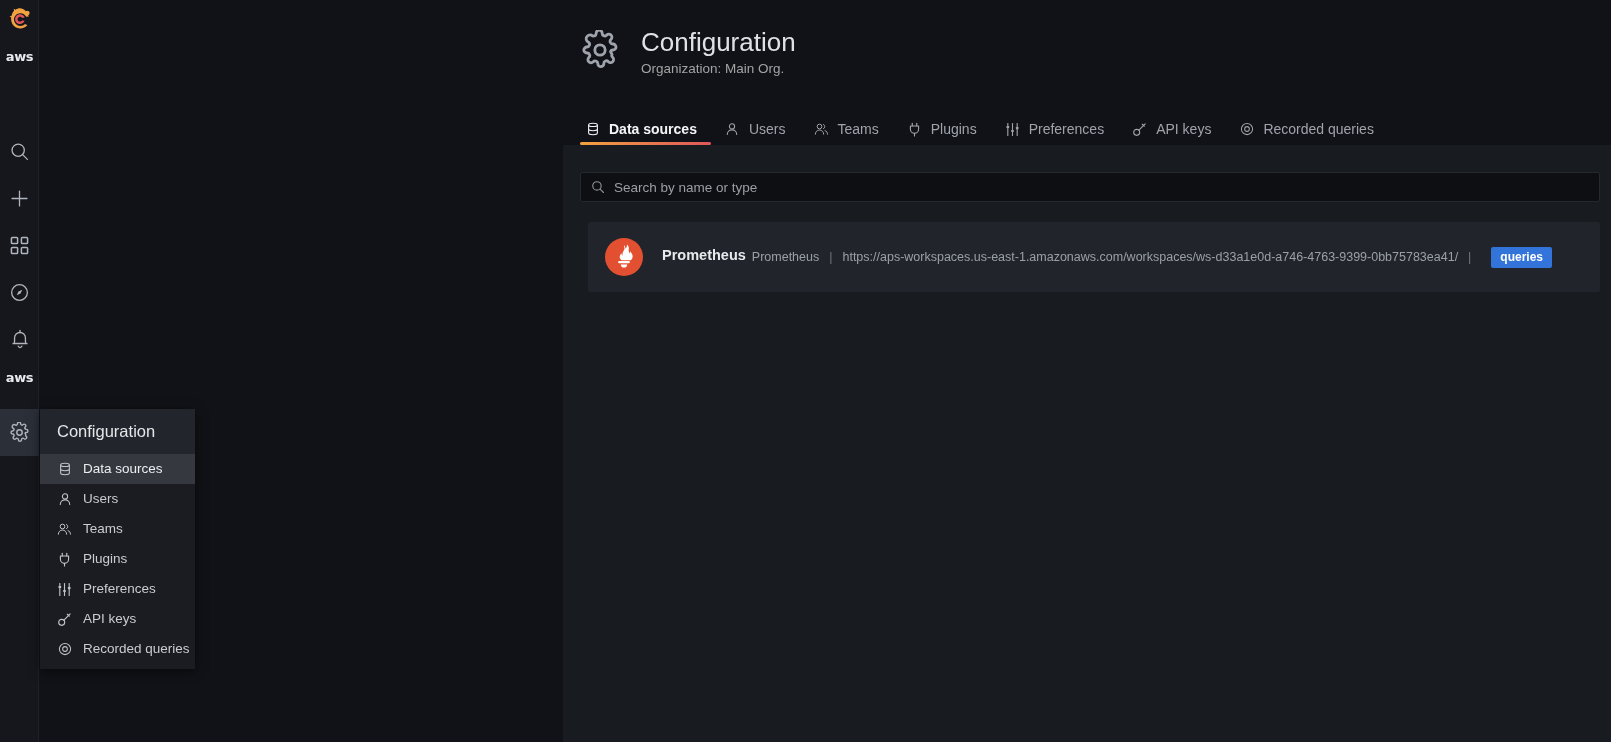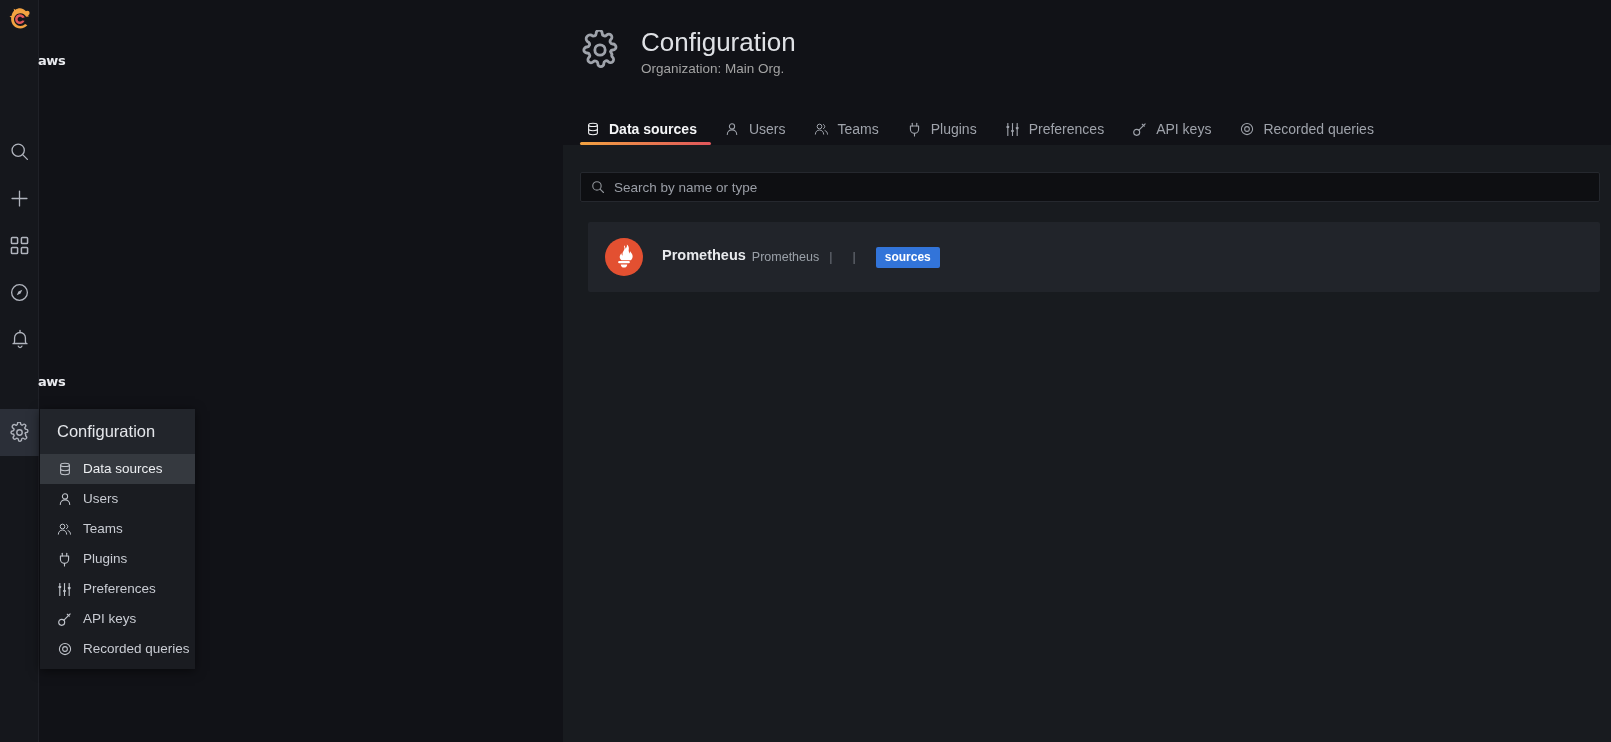--- a/index.html
+++ b/index.html
@@ -51,24 +51,23 @@
     display: flex; align-items: center; justify-content: center;
   }
 
   
   .aws-mark {
     position: absolute;
     left: 0;
     width: 39px;
     height: 34px;
     display: flex;
-    flex-direction: row;
+    flex-direction: column;
     align-items: center;
     justify-content: center;
-    margin-left: 38px;
   }
   .aws-text {
     font-family: "DejaVu Sans", sans-serif;
     font-size: 13px;
     font-weight: bold;
     color: #e9eaee;
     letter-spacing: -0.4px;
     line-height: 12px;
   }
   .aws-swoosh {
@@ -560,19 +559,20 @@
           <path d="M12 2.2c1 2 .2 3.3-.6 4.6-.8 1.3-1.2 2.6-.3 4 0 0-1.5-.7-1.7-2.6-.2 1.1-1.1 1.9-1.3 3.1-.3 1.5.4 2.8 1.6 3.6h8.6c1.2-1 1.9-2.5 1.6-4.2-.3-1.7-1.5-2.6-2.2-4-.6 1.3-.2 2.3-.2 2.3-1-1.1-1.4-2.5-1.1-4 .3-1.6-.2-3.3-1.8-4.5.4 1.7-.3 2.9-1.2 3.9-.1-1.4-.5-2.5-1.4-3.2z" fill="#ffffff"></path>
           <rect x="6.6" y="15.6" width="10.8" height="2.2" rx="1" fill="#ffffff"></rect>
           <path d="M9 18.9h6c0 1.6-1.3 2.9-3 2.9s-3-1.3-3-2.9z" fill="#ffffff"></path>
         </svg>
       </div>
       <div class="ds-meta">
         <div id="ds-name">Prometheus</div>
         <div class="ds-sub">
           <span>Prometheus</span>
           <span class="ds-sep">|</span>
+          <span>https://aps-workspaces.us-east-1.amazonaws.com/workspaces/ws-d33a1e0d-a746-4763-9399-0bb75783ea41/</span>
           <span class="ds-sep">|</span>
-          <span id="ds-badge">sources</span>
+          <span id="ds-badge">queries</span>
         </div>
       </div>
     </div>
   </div>
 </div>
 
 </body></html>

